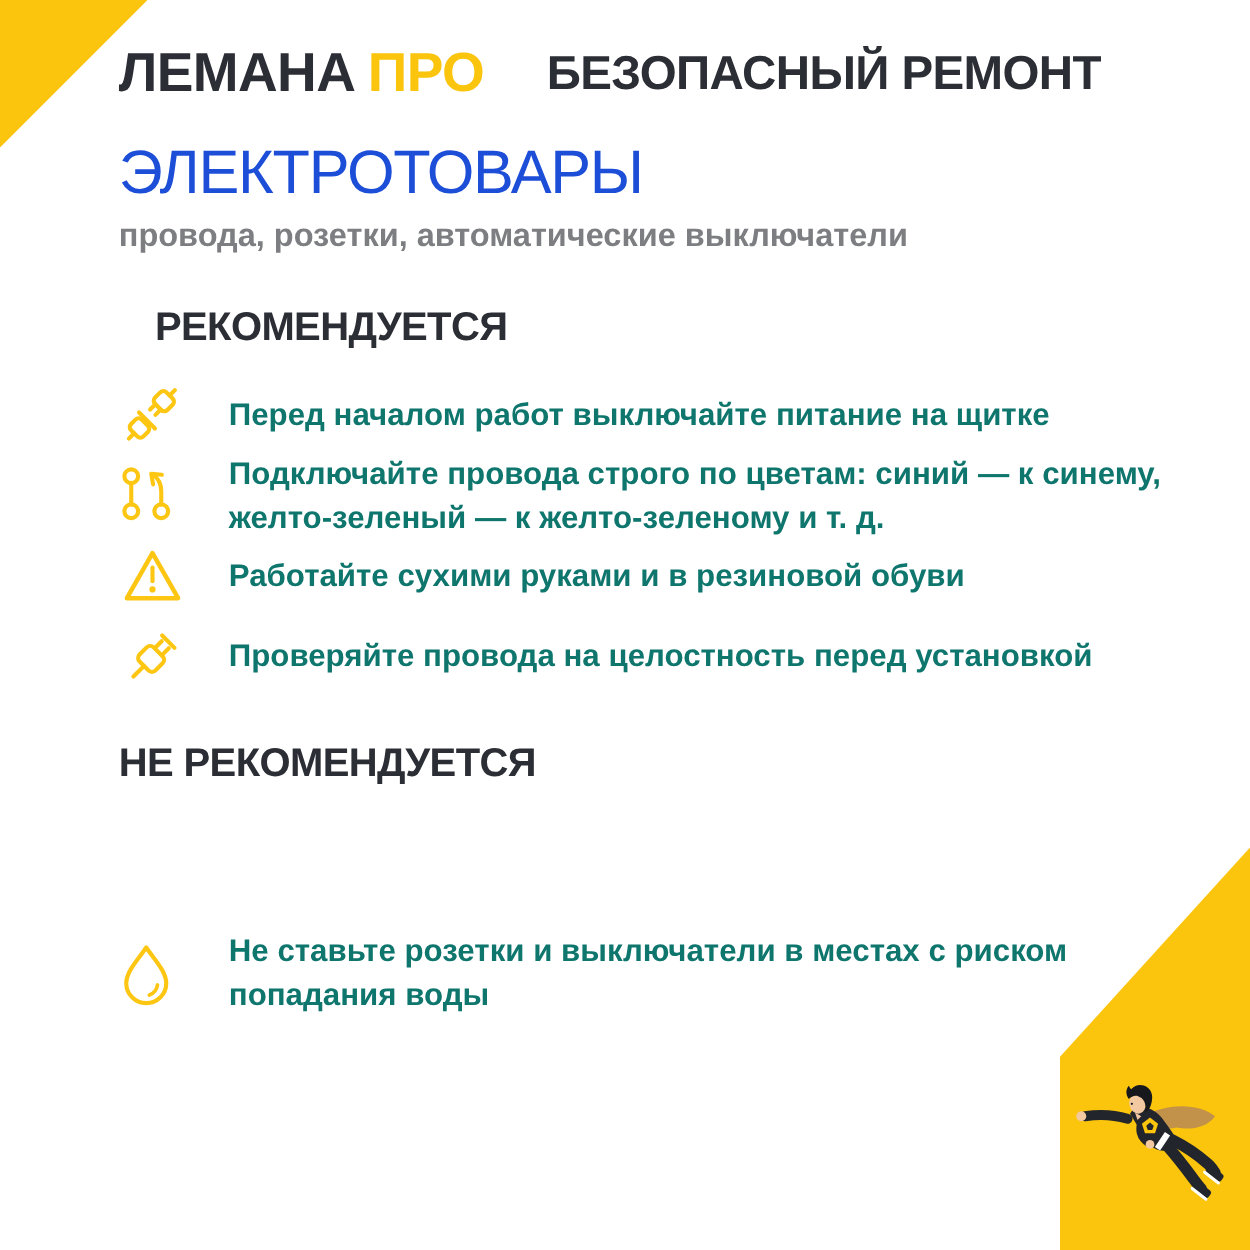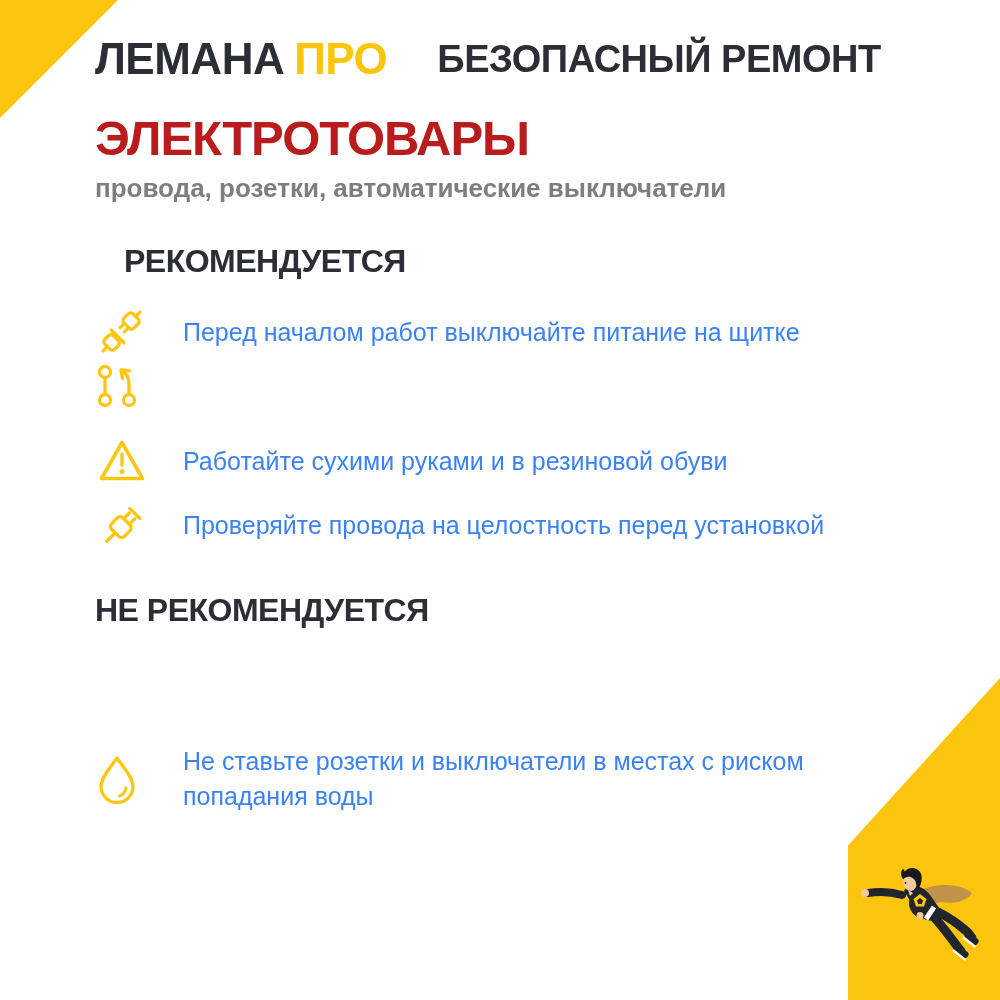--- a/index.html
+++ b/index.html
@@ -27,38 +27,38 @@
   .header {
     position:absolute; left:95px; top:34px;
     display:flex; align-items:center; gap:50px; white-space:nowrap;
   }
   .logo { font-size:44px; font-weight:900; letter-spacing:-0.5px; color:#2C2E35; }
   .logo .accent { color:#FBC40D; margin-left:10px; }
   .header-title { font-size:38px; font-weight:900; letter-spacing:-0.5px; color:#2C2E35; }
   
   .page-title {
     position:absolute; left:95px; top:110px;
-    font-size:49px; font-weight:700; letter-spacing:-1px; color:#b91c1c;
+    font-size:49px; font-weight:400; letter-spacing:-1px; color:#1d4ed8;
   }
   .page-subtitle {
     position:absolute; left:95px; top:173px;
     font-size:26px; font-weight:700; color:#7D7E81;
   }
   .section-heading {
     position:absolute; left:95px;
     font-size:32px; font-weight:900; letter-spacing:-0.5px; color:#2C2E35;
   }
   .sh-1 { top:243px;margin-left:29px; }
   .sh-2 { top:592px; }
   
   .item { position:absolute; left:95px; display:flex; align-items:center; }
   .icon-cell { width:88px; flex:none; display:flex; align-items:center; }
   .item p {
-    font-size:25px; line-height:35px; color:#3b82f6;
-    white-space:pre-line; max-width:780px;
+    font-size:25px; line-height:35px; color:#0f766e;
+    white-space:pre-line; max-width:780px;font-weight:bold;
   }
   .it-1 { top:304px; } .it-2 { top:362px; } .it-3 { top:436px; } .it-4 { top:498px; }
   .it-5 { top:646px; } .it-6 { top:744px; }
   .ic { stroke:#FCC612; stroke-width:3.3; fill:none; stroke-linecap:round; stroke-linejoin:round; }
 </style>
 </head>
 <body>
 
 <div class="poster">
 
@@ -99,20 +99,22 @@
         <g class="ic">
           <circle cx="10" cy="10" r="5.5"></circle>
           <line x1="10" y1="15.5" x2="10" y2="32.5"></line>
           <circle cx="10" cy="38" r="5.5"></circle>
           <circle cx="34" cy="38" r="5.5"></circle>
           <path d="M34 32.5 L34 22 Q34 13 27 8.5"></path>
           <path d="M27.5 16.5 L26 8 L34.5 8.8"></path>
         </g>
       </svg>
     </span>
+    <p>Подключайте провода строго по цветам: синий — к синему,
+желто-зеленый — к желто-зеленому и т. д.</p>
   </div>
 
   <div class="item it-4">
     <span class="icon-cell">
       <svg width="56" height="54" viewBox="0 0 56 54">
         <g class="ic" transform="rotate(45 28 27)">
           <rect x="19" y="22" width="18" height="16" rx="4"></rect>
           <line x1="24" y1="22" x2="24" y2="14"></line>
           <line x1="32" y1="22" x2="32" y2="14"></line>
           <line x1="21" y1="10.5" x2="35" y2="10.5"></line>

